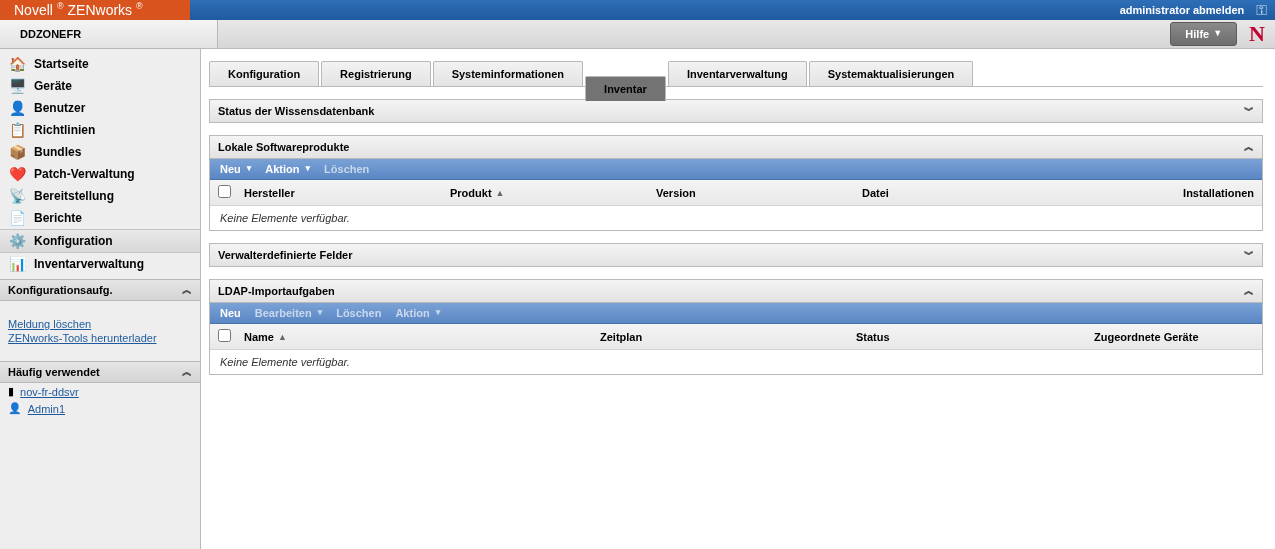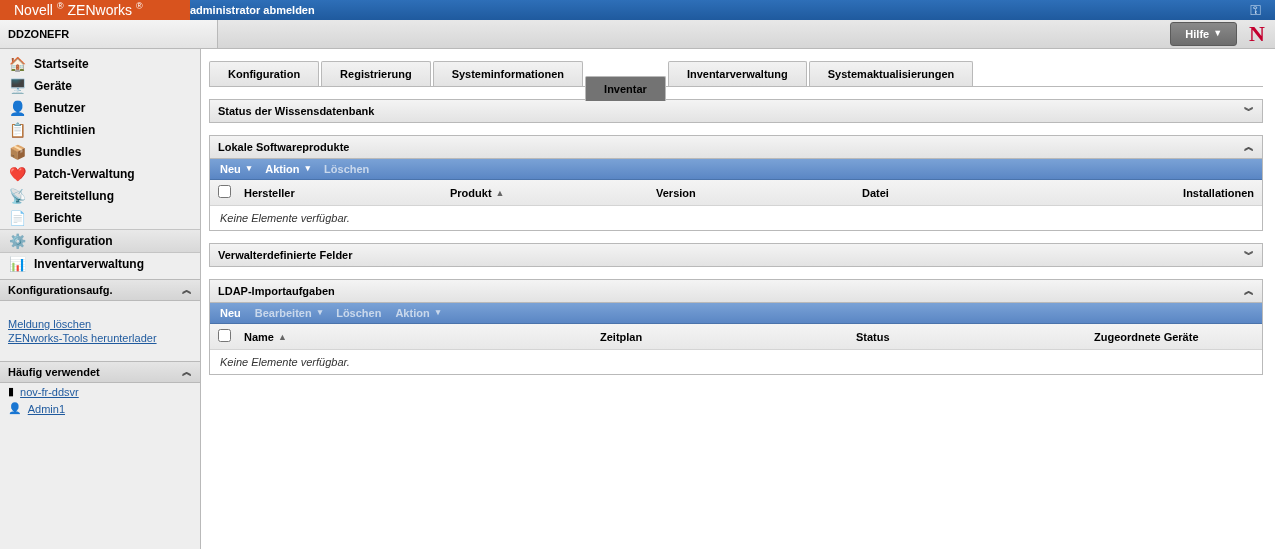--- a/index.html
+++ b/index.html
@@ -1,23 +1,23 @@
 <!DOCTYPE html>
 <html><head>
 <meta charset="utf-8">
 <style>
 html,body{margin:0;padding:0;font-family:Arial,Helvetica,sans-serif;font-size:12px;color:#000;background:#fff}
 .top-bar{display:flex;height:20px;line-height:22px}
 .brand{background:#d8531e;color:#fff;padding:0 14px;font-size:14px;display:flex;align-items:center;gap:4px;min-width:190px;box-sizing:border-box}
 .brand .reg{font-size:9px;position:relative;top:-4px}
-.top-right{flex:1;background:linear-gradient(#2e6fb8,#1f5a9e);color:#fff;display:flex;justify-content:space-between;align-items:center;padding-right:14px;gap:22px}
+.top-right{flex:1;background:linear-gradient(#2e6fb8,#1f5a9e);color:#fff;display:flex;justify-content:flex-end;align-items:center;padding-right:8px;gap:12px}
 .top-right a{color:#fff;font-weight:bold;font-size:11px;text-decoration:none}
 .key-icon{color:#cfe1f3;font-size:14px}
 .sub-bar{display:flex;height:28px;border-bottom:1px solid #b9b9b9}
-.zone{background:linear-gradient(#f4f4f4,#e3e3e3);min-width:218px;padding-left:8px;font-weight:bold;font-size:11px;display:flex;align-items:center;border-right:1px solid #b9b9b9;box-sizing:border-box}
+.zone{background:linear-gradient(#f4f4f4,#e3e3e3);min-width:218px;padding-left:20px;font-weight:bold;font-size:11px;display:flex;align-items:center;border-right:1px solid #b9b9b9;box-sizing:border-box}
 .sub-right{flex:1;background:linear-gradient(#e8e8e8,#d6d6d6);display:flex;justify-content:flex-end;align-items:center;padding-right:10px;gap:12px}
 .n-logo{color:#c3002f;font-family:"Times New Roman",serif;font-size:22px;font-weight:bold}
 .hilfe-btn{background:linear-gradient(#8a8a8a,#6d6d6d);color:#fff;font-weight:bold;font-size:11px;padding:5px 14px;border-radius:3px;display:flex;align-items:flex-start;gap:4px;border:1px solid #5b5b5b}
 .chev{font-size:9px}
 .layout{display:flex}
 .sidebar{width:200px;background:#eeeeee;border-right:1px solid #b9b9b9;min-height:500px}
 .nav{list-style:none;margin:0;padding:4px 0}
 .nav li{display:flex;align-items:center;gap:8px;padding:3px 10px;font-weight:bold;font-size:12px;cursor:pointer}
 .nav li.selected{background:linear-gradient(#e9e9e9,#d8d8d8);border-top:1px solid #c4c4c4;border-bottom:1px solid #c4c4c4}
 .nav .ic{width:16px;height:16px;display:inline-flex;align-items:center;justify-content:center;font-size:14px}

